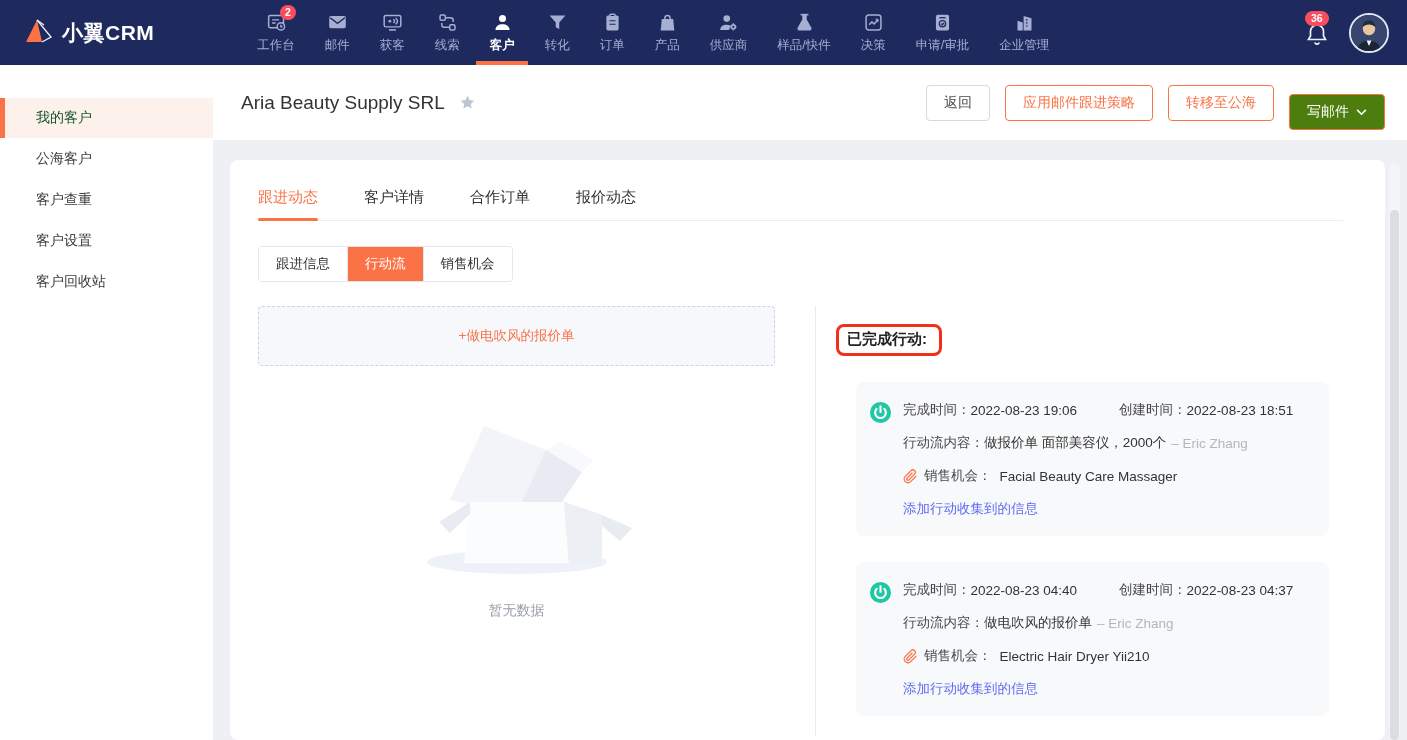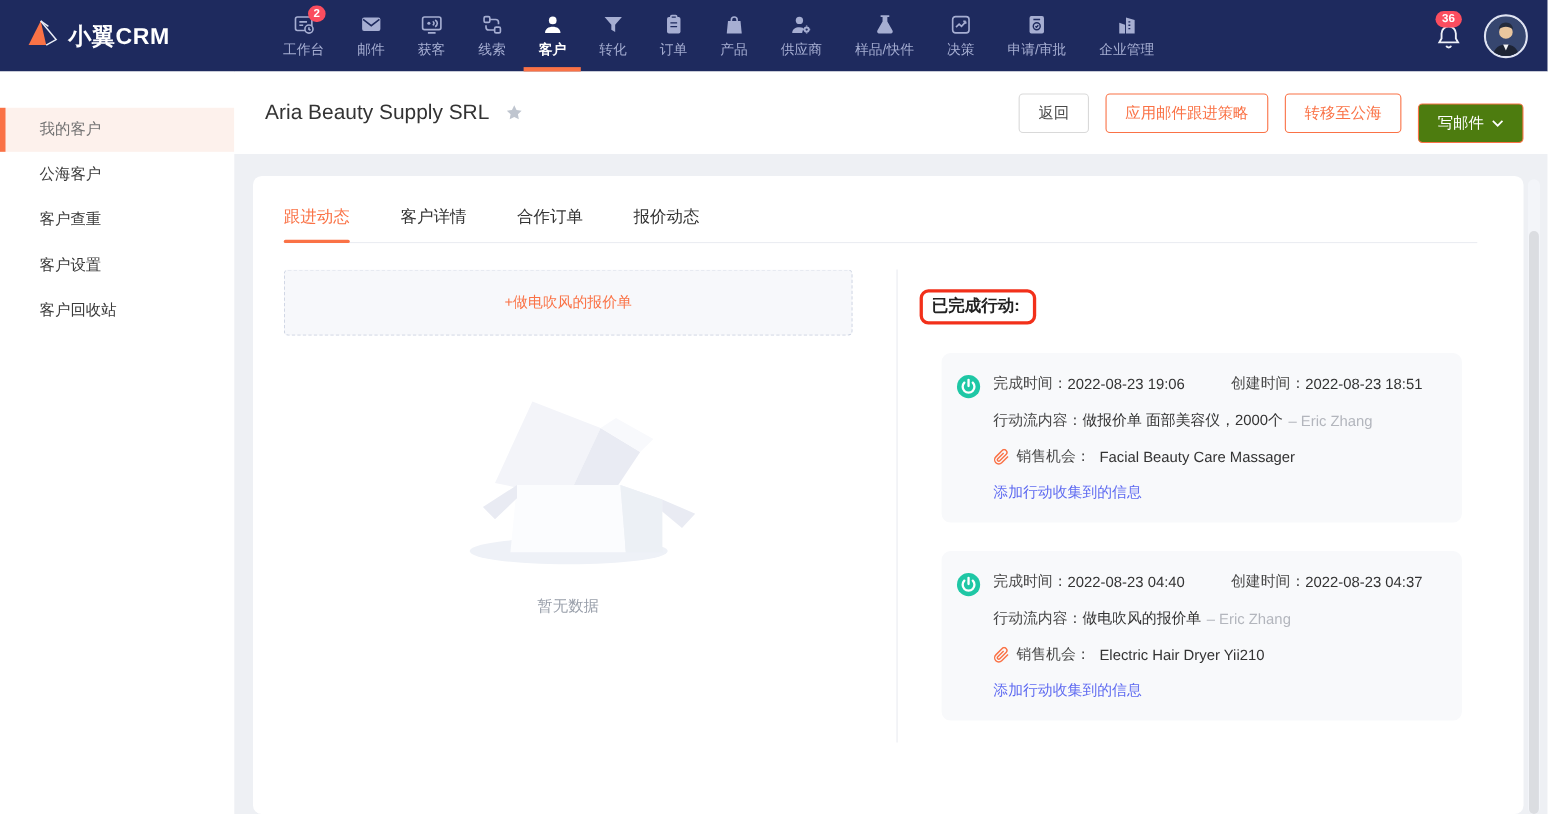--- a/index.html
+++ b/index.html
@@ -27,21 +27,21 @@
   .bell-badge { position:absolute; top:-4px; left:0; background:#fb4d5f; color:#fff;
     font-size:10.5px; font-weight:bold; border-radius:9px; padding:1px 6px; line-height:13px; }
   .avatar { width:40px; height:40px; border-radius:50%; border:2px solid #dfe3f2;
     overflow:hidden; background:#31406f; }
 
   
   .frame { display:flex; height:675px; }
   .sidebar { width:213px; background:#fff; padding-top:33px; flex-shrink:0; }
   .side-item { height:40px; display:flex; align-items:center; padding-left:36px;
     font-size:14px; color:#3a3a3a; cursor:pointer; margin-bottom:1px; }
-  .side-item.active { background:#fdf1ec; color:#737373;
+  .side-item.active { background:#fdf1ec; color:#14532d;
     border-left:5px solid #fa7246; padding-left:31px; }
 
   .main-col { flex:1; display:flex; flex-direction:column; min-width:0; }
   .page-header { height:75px; background:#fff; display:flex; align-items:center;
     padding:0 22px 0 28px; }
   .page-title { font-size:19px; color:#333; font-weight:500; }
   .star { margin-left:14px; display:inline-flex; vertical-align:middle; }
   .hdr-btns { margin-left:auto; display:flex; gap:15px; align-items:center; }
   .btn { height:36px; border-radius:4px; font-size:14px; padding:0 17px;
     background:#fff; border:1px solid #d9d9d9; color:#4a4a4a; cursor:pointer;
@@ -319,20 +319,25 @@
 
         
         <div class="tabs">
           <div class="tab active">跟进动态</div>
           <div class="tab">客户详情</div>
           <div class="tab">合作订单</div>
           <div class="tab">报价动态</div>
         </div>
 
         
+        <div class="subtabs">
+          <div class="subtab">跟进信息</div>
+          <div class="subtab active">行动流</div>
+          <div class="subtab">销售机会</div>
+        </div>
 
         
         <div class="panels">
 
           <div class="panel-left">
             <div class="add-action">+做电吹风的报价单</div>
             <div class="empty-state">
               <span>
                 <svg width="250" height="180" viewBox="0 0 250 180">
                   <ellipse cx="125" cy="164" rx="90" ry="12" fill="#eef1f7"></ellipse>

